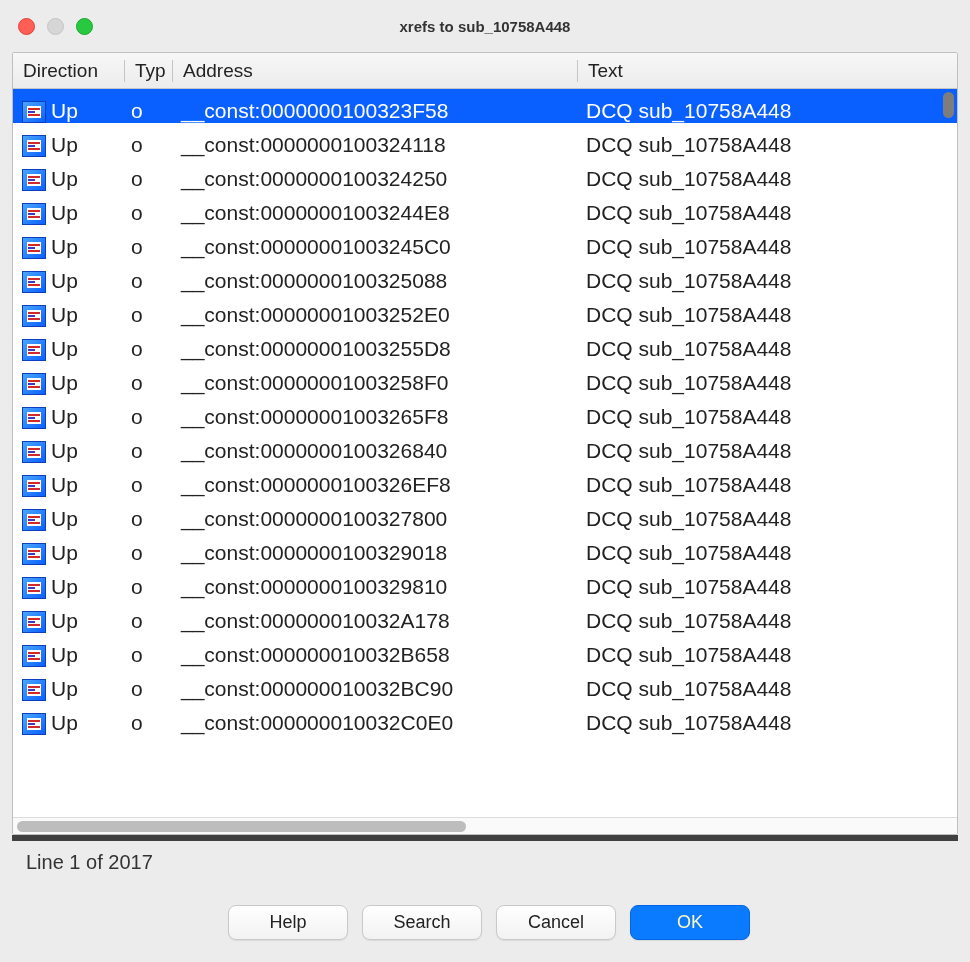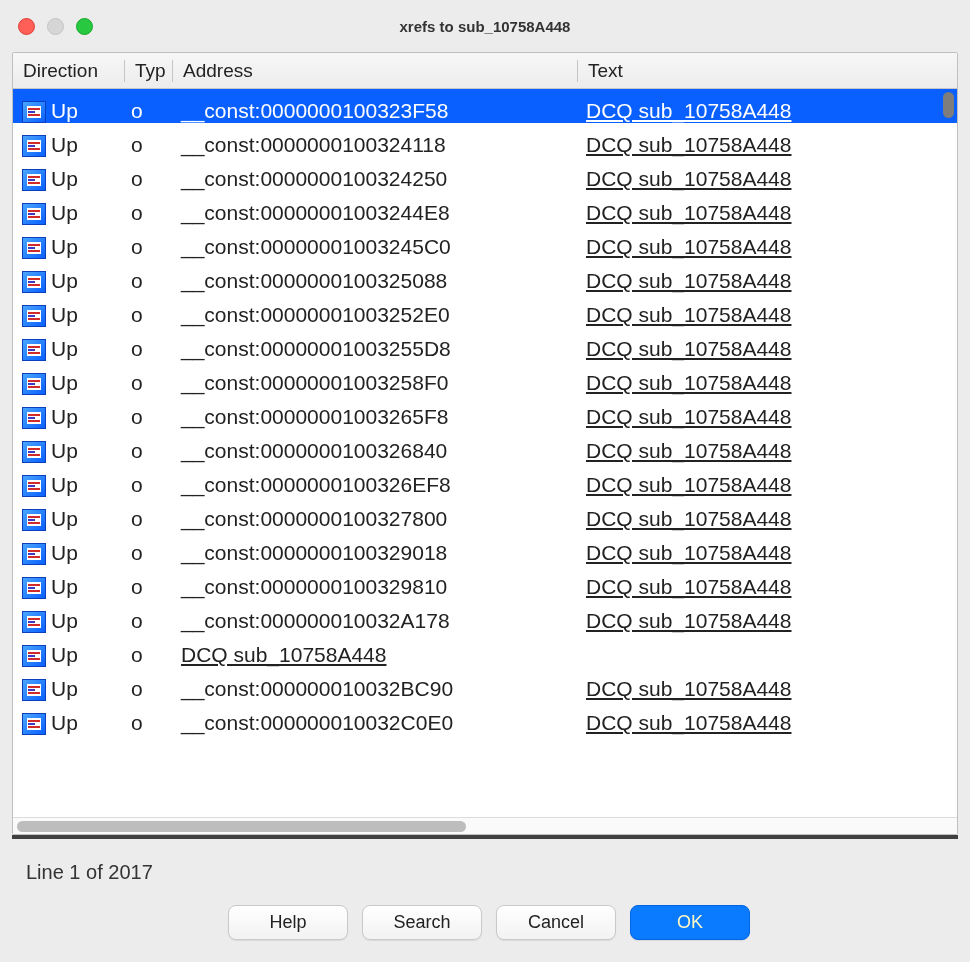--- a/index.html
+++ b/index.html
@@ -108,21 +108,21 @@
     .c-iconcell {
       width: 36px;
       display: flex;
       align-items: center;
       justify-content: center;
       padding-left: 6px;
     }
     .c-dir  { width: 76px; padding-left: 2px; }
     .c-typ  { width: 48px; padding-left: 6px; }
     .c-addr { width: 405px; padding-left: 8px; }
-    .c-text { flex: 1; padding-left: 8px; text-decoration: underline; }
+    .c-text { flex: 1; padding-left: 8px; }
     .xref-icon {
       width: 24px;
       height: 22px;
       background: linear-gradient(135deg,#4aa6ff 0%, #0a60ff 100%);
       border: 1px solid #0a3fbf;
       display: flex;
       align-items: center;
       justify-content: center;
     }
     .xref-icon-inner {
@@ -153,24 +153,24 @@
     .vscroll {
       position: absolute;
       top: 3px;
       right: 3px;
       width: 11px;
       height: 26px;
       background: #7d7d7d;
       border-radius: 6px;
     }
     .status {
-      padding: 22px 14px 0 14px;
+      padding: 10px 14px 0 14px;
       font-size: 20px;
       color: #333;
-      border-top: 4px solid #404040;
+      border-top: 6px solid #404040;
       margin: 0 12px;
       height: 52px;
     }
     .buttonbar {
       display: flex;
       justify-content: center;
       gap: 14px;
       padding: 18px 0 22px 8px;
     }
     .btn {
@@ -459,20 +459,21 @@
               <div class="xref-icon">
                 <div class="xref-icon-inner">
                   <div class="bar"></div>
                   <div class="bar2"></div>
                   <div class="bar"></div>
                 </div>
               </div>
             </div>
             <div class="c-dir">Up</div>
             <div class="c-typ">o</div>
+            <div class="c-addr">__const:000000010032B658</div>
             <div class="c-text">DCQ sub_10758A448</div>
           </div>
           <div class="row">
             <div class="c-iconcell">
               <div class="xref-icon">
                 <div class="xref-icon-inner">
                   <div class="bar"></div>
                   <div class="bar2"></div>
                   <div class="bar"></div>
                 </div>

